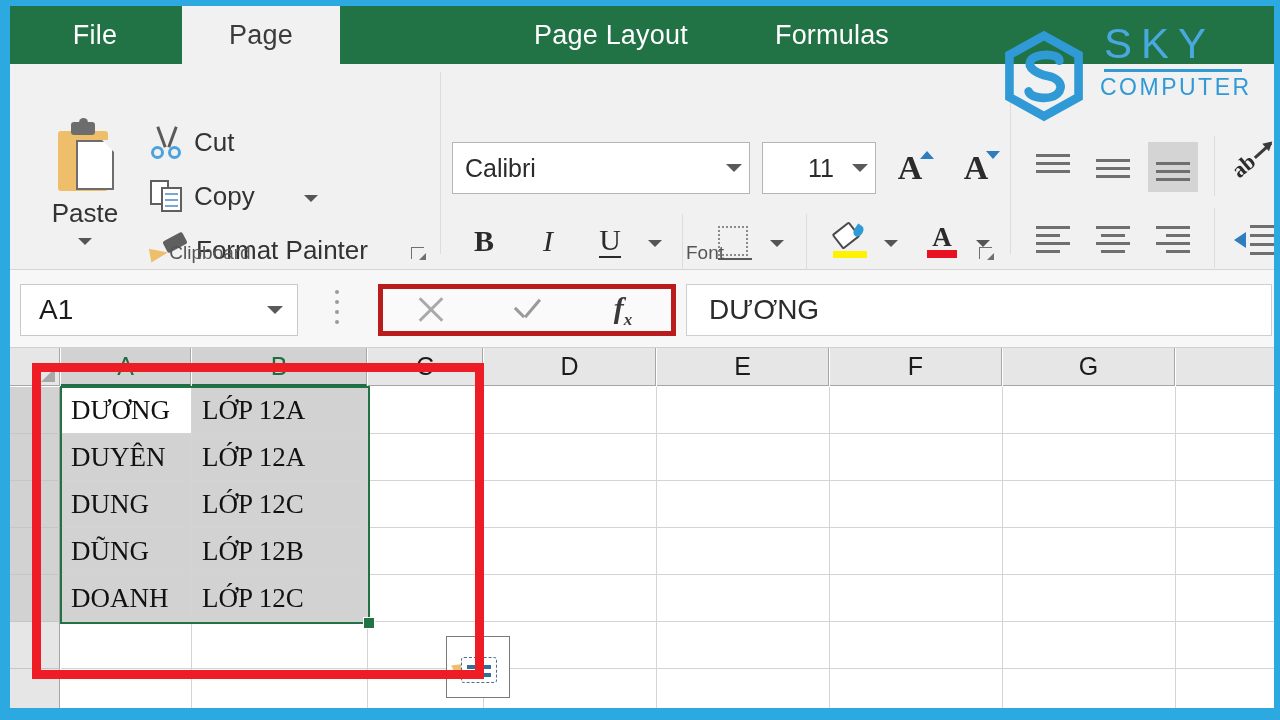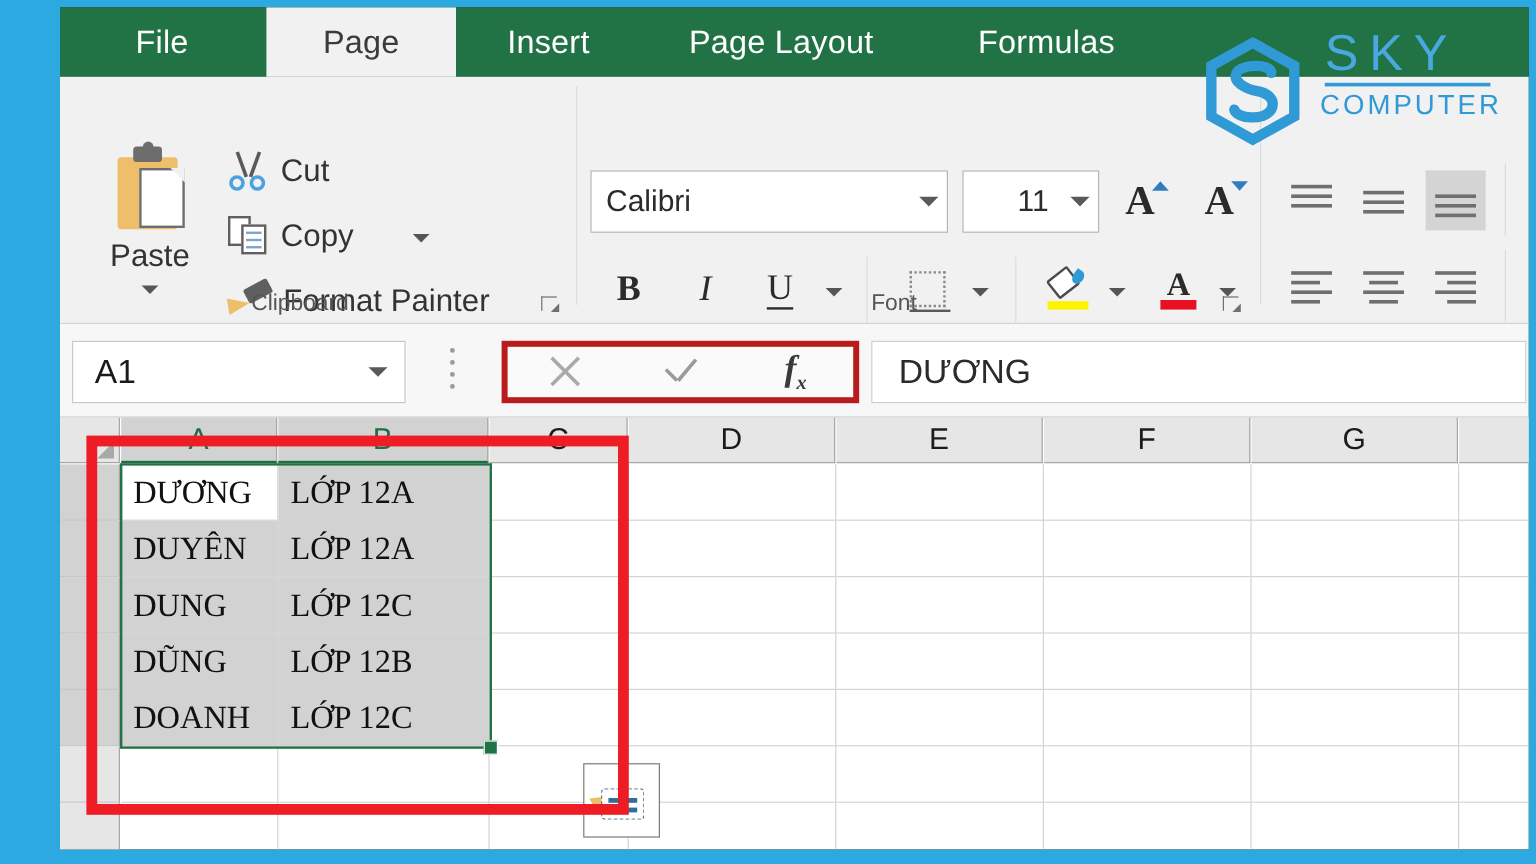--- a/index.html
+++ b/index.html
@@ -12,23 +12,22 @@
 
   #app {
     position: absolute; inset: 0;
     background: #2BA9E0;
   }
 
   
   .frame {
     position: absolute;
     left: 10px; top: 6px; right: 6px; bottom: 12px;
-    background: #404040;
+    background: #0c4a6e;
     overflow: hidden;
-    margin-left: 40px;
   }
 
   
   .tabstrip {
     position: absolute; left: 0; top: 0; width: 100%; height: 58px;
     background: #217346;
   }
   .tab {
     position: absolute; top: 0; height: 58px;
     display: flex; align-items: center; justify-content: center;
@@ -419,21 +418,20 @@
 </style>
 </head>
 <body>
 
 <div id="app">
   <div class="frame">
 
     <div class="tabstrip">
       <div class="tab" style="left:0px;   width:170px;">File</div>
       <div class="tab active" style="left:172px; width:158px;">Page</div>
-      <div class="tab" style="left:334px; width:146px;">Insert</div>
       <div class="tab" style="left:486px; width:230px;">Page Layout</div>
       <div class="tab" style="left:722px; width:200px;">Formulas</div>
     </div>
 
     <div class="ribbon">
 
       <div class="paste-btn">
         <div class="clipboard-ic">
           <div class="cb-body"></div>
           <div class="cb-clip"></div>

